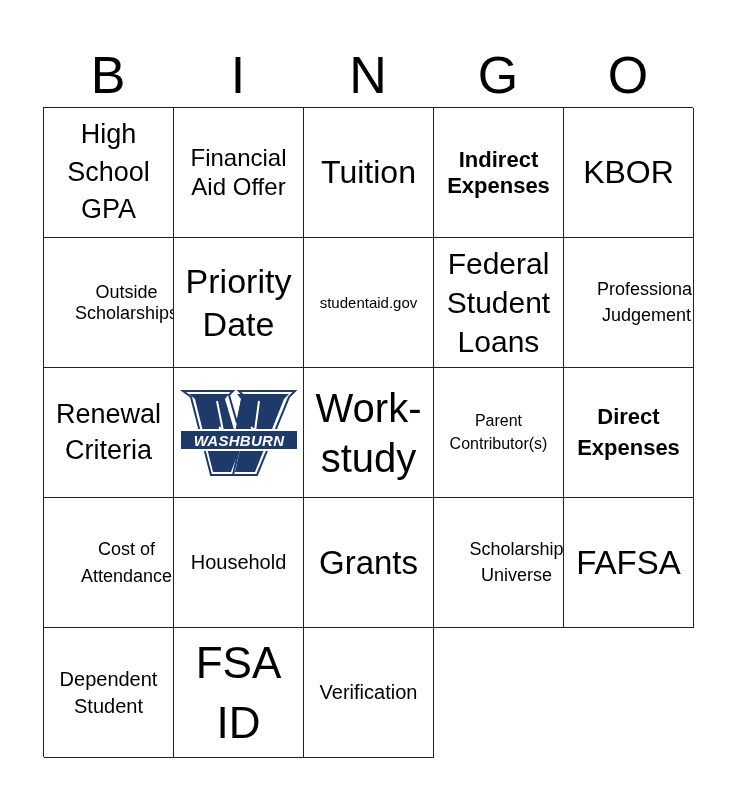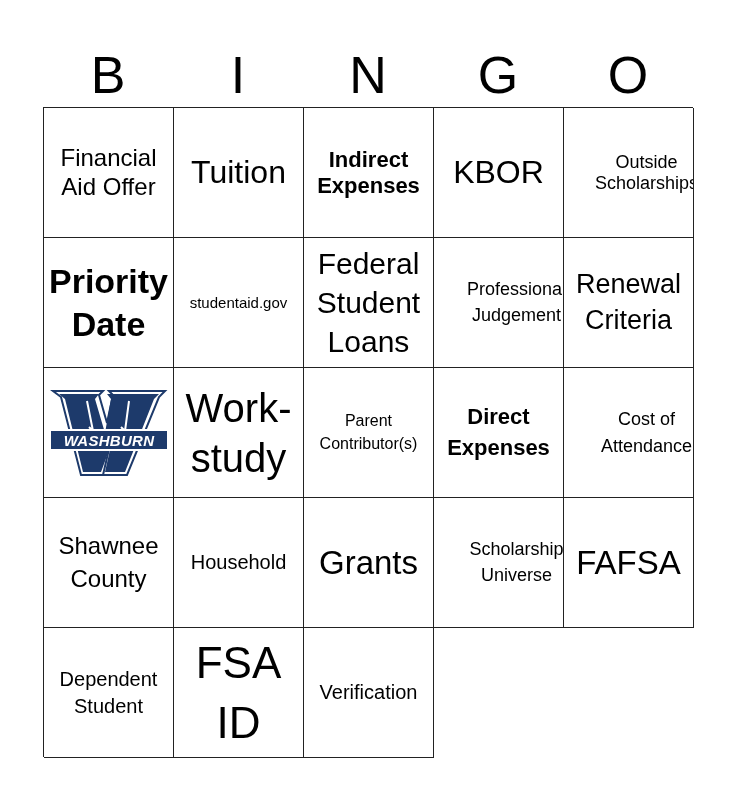--- a/index.html
+++ b/index.html
@@ -59,40 +59,45 @@
       line-height: 1.15;
     }
     .s16 { font-size: 16px; }
     .s18 { font-size: 18px; margin-left: 36px; }
     .s20 { font-size: 20px; }
     .s22 { font-size: 22px; font-weight: bold; }
     .s24 { font-size: 24px; line-height: 1.2; }
     .s27 { font-size: 27px; line-height: 1.4; }
     .s30 { font-size: 30px; line-height: 1.45; }
     .s33 { font-size: 33px; }
-    .s34 { font-size: 34px; line-height: 1.25; font-weight: bold; }
+    .s34 { font-size: 34px; line-height: 1.25; }
     .s36 { font-size: 32px; }
     .s40 { font-size: 40px; line-height: 1.2; }
     .s44 { font-size: 44px; line-height: 1.3; }
     .s15 { font-size: 15px; }
     .logo svg { width: 124px; height: 100px; display: block; }
   </style>
 </head>
 <body>
 
 <div class="header">
   <div class="header-letter">B</div>
   <div class="header-letter">I</div>
   <div class="header-letter">N</div>
   <div class="header-letter">G</div>
   <div class="header-letter">O</div>
 </div>
 
 <div class="grid">
 
+  <div class="cell">
+      <span class="cell-text s27">High
+School
+GPA</span>
+    </div>
   <div class="cell">
       <span class="cell-text s24">Financial
 Aid Offer</span>
     </div>
   <div class="cell">
       <span class="cell-text s36">Tuition</span>
     </div>
   <div class="cell">
       <span class="cell-text s22">Indirect
 Expenses</span>
@@ -152,24 +157,20 @@
 
   <div class="cell">
       <span class="cell-text s22" style="line-height:1.4">Direct
 Expenses</span>
     </div>
   <div class="cell">
       <span class="cell-text s18" style="line-height:1.45">Cost of
 Attendance</span>
     </div>
   <div class="cell">
-      <span class="cell-text s24" style="line-height:1.35">Shawnee
-County</span>
-    </div>
-  <div class="cell">
       <span class="cell-text s20">Household</span>
     </div>
   <div class="cell">
       <span class="cell-text s33">Grants</span>
     </div>
 
   <div class="cell">
       <span class="cell-text s18" style="line-height:1.4">Scholarship
 Universe</span>
     </div>

